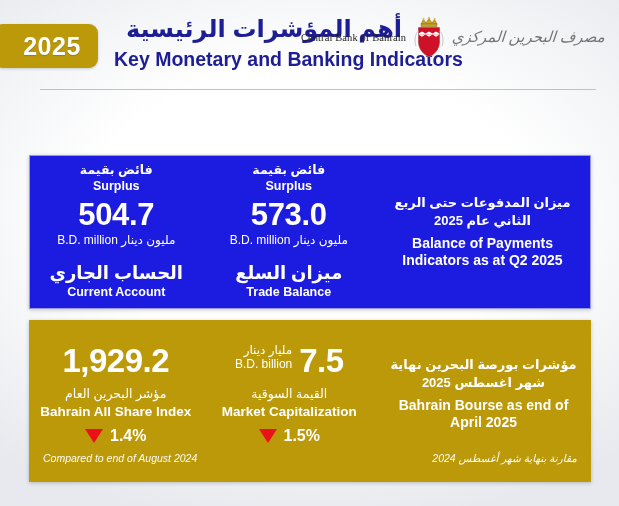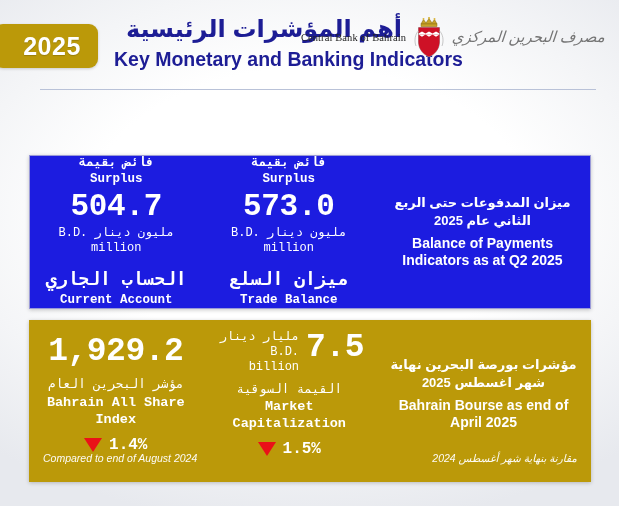--- a/index.html
+++ b/index.html
@@ -175,23 +175,22 @@
     flex: 1 1 auto;
     display: flex;
     flex-direction: row-reverse;
     align-items: center;
   }
 
   .metric {
     flex: 1 1 0;
     color: #ffffff;
     text-align: center;
-    padding: 4px 12px;
+    padding: 4px 4px;
     box-sizing: border-box;
-    font-family: Liberation Mono, monospace;
   }
 
   
   .m-top-ar {
     font-size: 12.5px;
     font-weight: bold;
     direction: rtl;
     line-height: 1.2;
   }
   .m-top-en {

